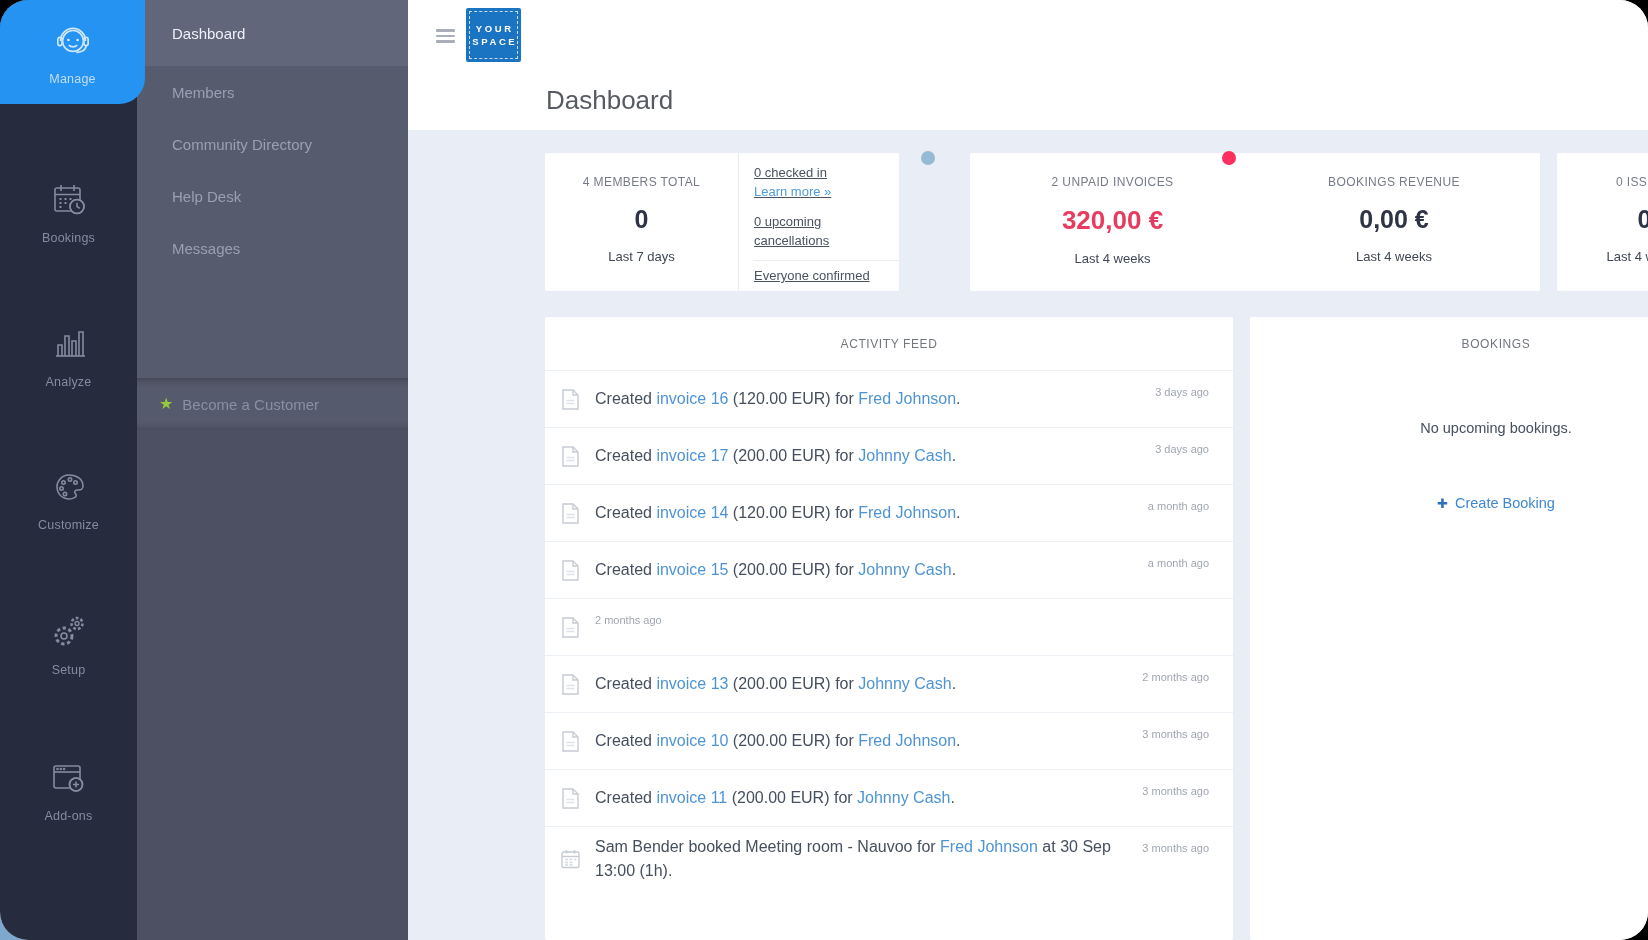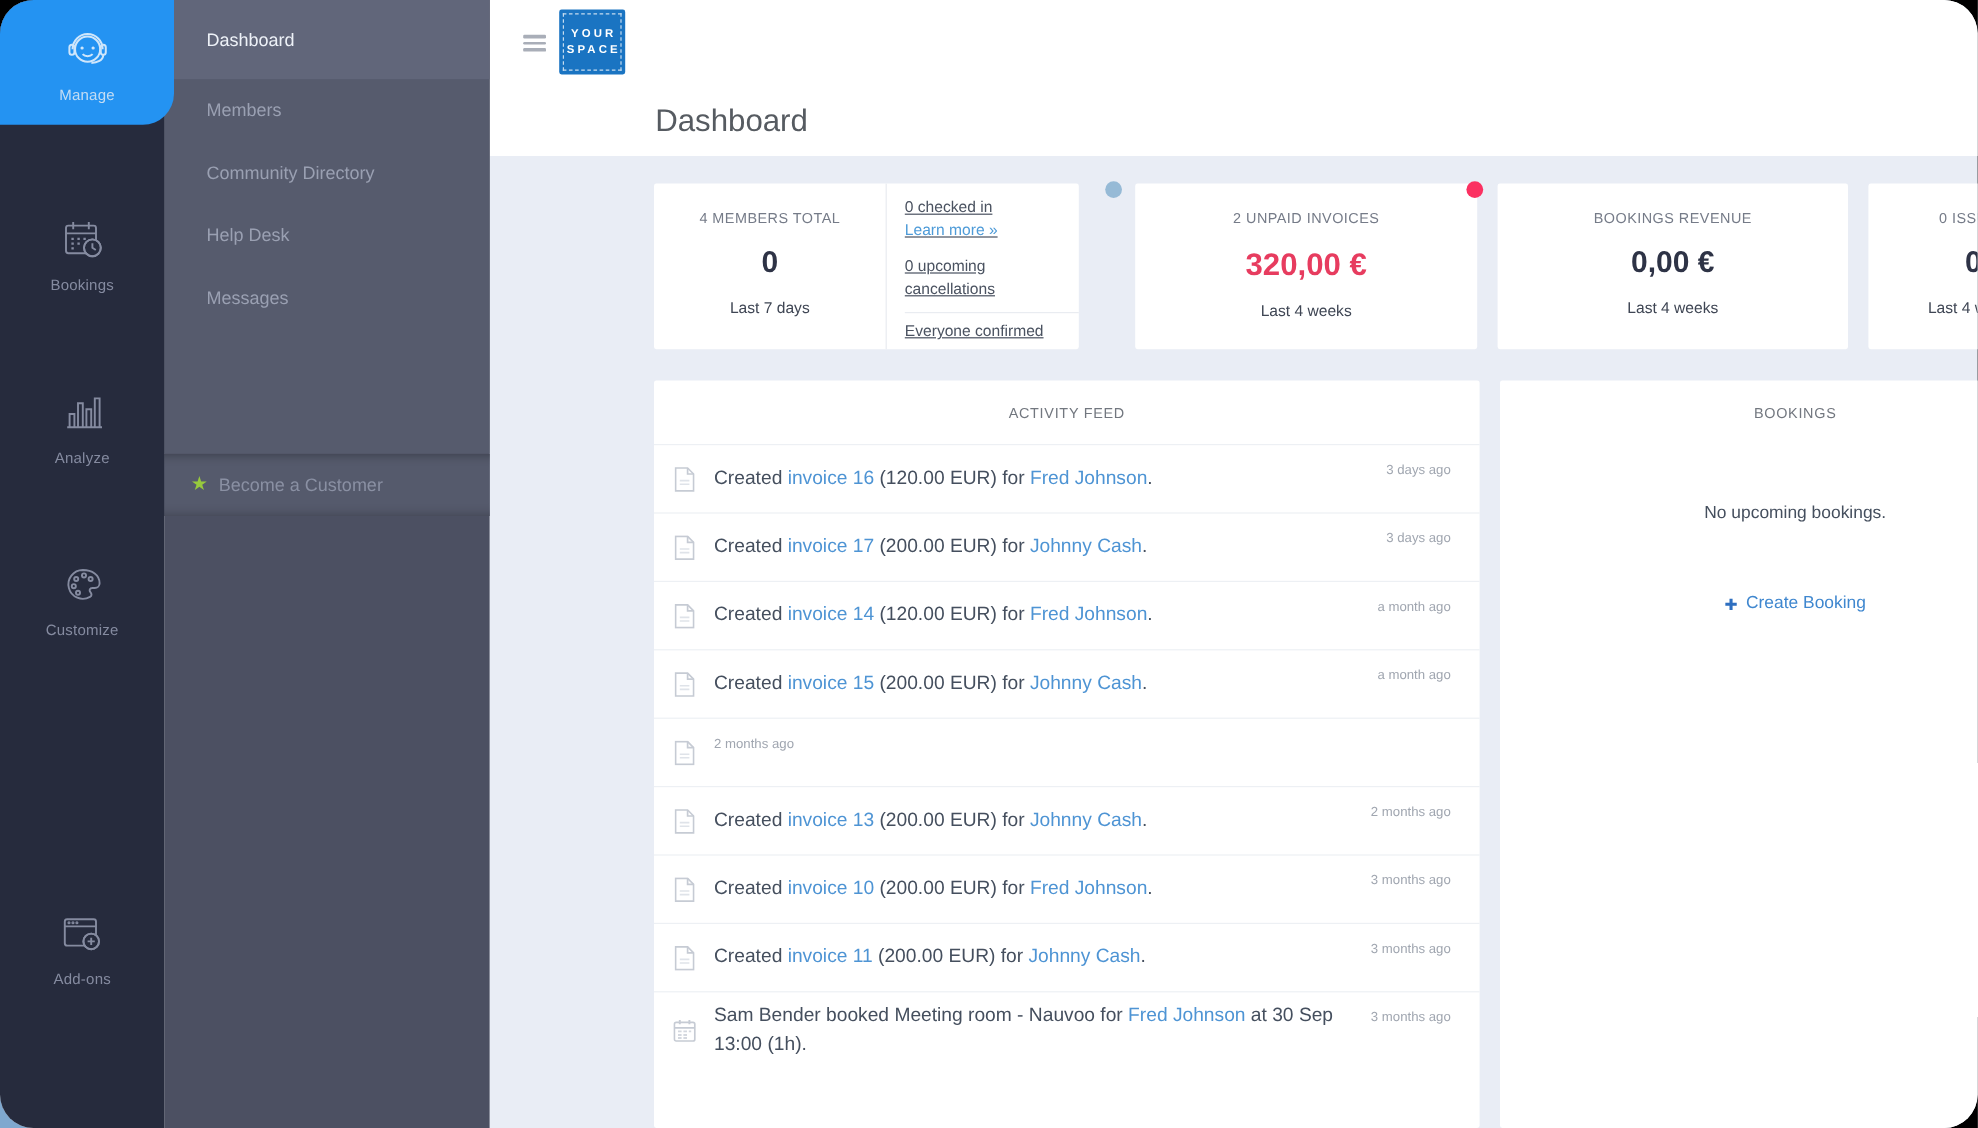--- a/index.html
+++ b/index.html
@@ -52,21 +52,21 @@
   .stat-value.red{color:#e73c5f;font-size:26px;}
   .stat-sub{font-size:13px;color:#3f4654;margin-top:15px;white-space:nowrap;}
   .card1{left:137px;width:354px;display:flex;}
   .card1 .stat{width:193px;}
   .c1-side{flex:1;border-left:1px solid #e9ecf1;padding:10px 0 0 15px;font-size:13px;color:#4a5260;text-decoration:underline;}
   .c1-side .row1{margin-top:2px;}
   .c1-link{color:#4e9bd8;margin-top:4px;cursor:pointer;}
   .c1-cancel{margin-top:13px;width:125px;line-height:19px;}
   .c1-div{border-top:1px solid #e9ecf1;margin:10px 0 0 0;width:145px;}
   .c1-confirmed{margin-top:7px;}
-  .card2{left:538px;width:285px;}
+  .card2{left:562px;width:285px;}
   .card3{left:840px;width:292px;}
   .card4{left:1149px;width:175px;}
   .dot{position:absolute;width:14px;height:14px;border-radius:50%;z-index:5;}
   .dot-blue{left:513px;top:151px;background:#96bad6;}
   .dot-red{left:814px;top:151px;background:#fb3061;}
 
   
   .panel{position:absolute;top:317px;height:623px;background:#fff;border-radius:2px;}
   .feed{left:137px;width:688px;}
   .bookings{left:842px;width:492px;}
@@ -158,20 +158,31 @@
           <path d="M22 10a12 12 0 1 0 6 22.4c1.8-1 1.4-2.6.3-3.9-1.2-1.4-.6-3.5 1.7-3.5h2c2.2 0 4-1.8 4-4C36 14 29.7 10 22 10z"></path>
           <circle cx="16.5" cy="17.5" r="1.7"></circle>
             <circle cx="23" cy="14.5" r="1.7"></circle>
           <circle cx="28.5" cy="17.5" r="1.7"></circle>
             <circle cx="14.5" cy="23.5" r="1.7"></circle>
           <circle cx="18" cy="29" r="1.7"></circle>
         </svg>
       </span>
       <span class="rail-label">Customize</span>
     </div>
+    <div class="rail-item ri-setup">
+      <span>
+        <svg width="44" height="44" viewBox="0 0 44 44" fill="none" stroke="currentColor">
+          <circle cx="17" cy="26" r="8" stroke-width="3" stroke-dasharray="3.4 2.6"></circle>
+          <circle cx="17" cy="26" r="3" stroke-width="1.6"></circle>
+          <circle cx="30" cy="13.5" r="5.5" stroke-width="2.6" stroke-dasharray="2.7 2.1"></circle>
+          <circle cx="30" cy="13.5" r="2" stroke-width="1.4"></circle>
+        </svg>
+      </span>
+      <span class="rail-label">Setup</span>
+    </div>
     <div class="rail-item ri-addons">
       <span>
         <svg width="44" height="44" viewBox="0 0 44 44" fill="none" stroke="currentColor" stroke-width="1.6">
           <rect x="7" y="10" width="26" height="22" rx="2"></rect>
           <path d="M7 16h26"></path>
           <circle cx="10.5" cy="13" r=".5" fill="currentColor"></circle>
             <circle cx="13.8" cy="13" r=".5" fill="currentColor"></circle>
           <circle cx="17.1" cy="13" r=".5" fill="currentColor"></circle>
           <circle cx="29" cy="28.5" r="6.5" fill="#262b3d"></circle>
           <circle cx="29" cy="28.5" r="6.5"></circle>

